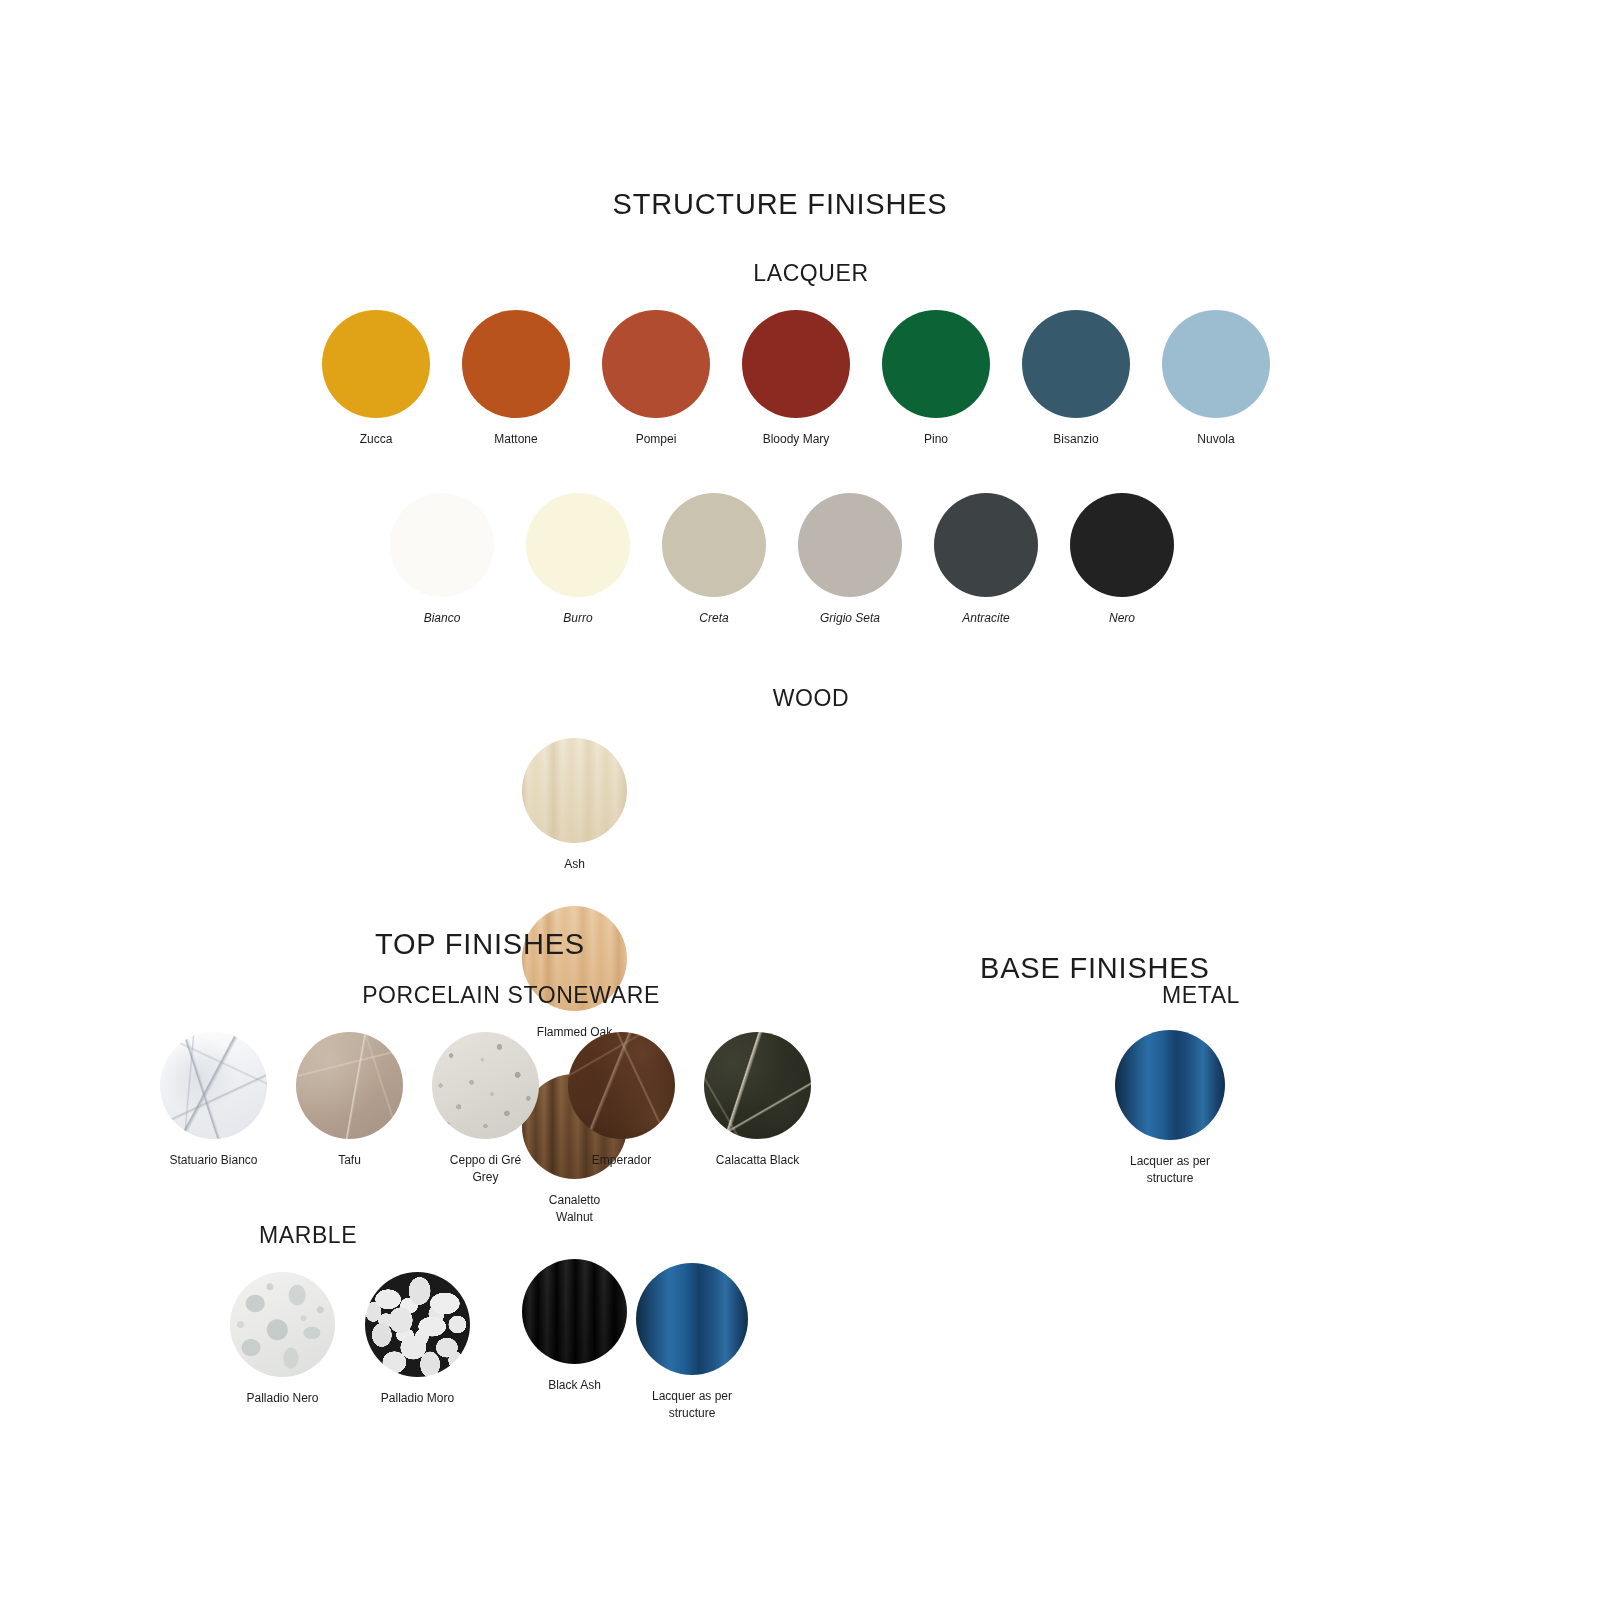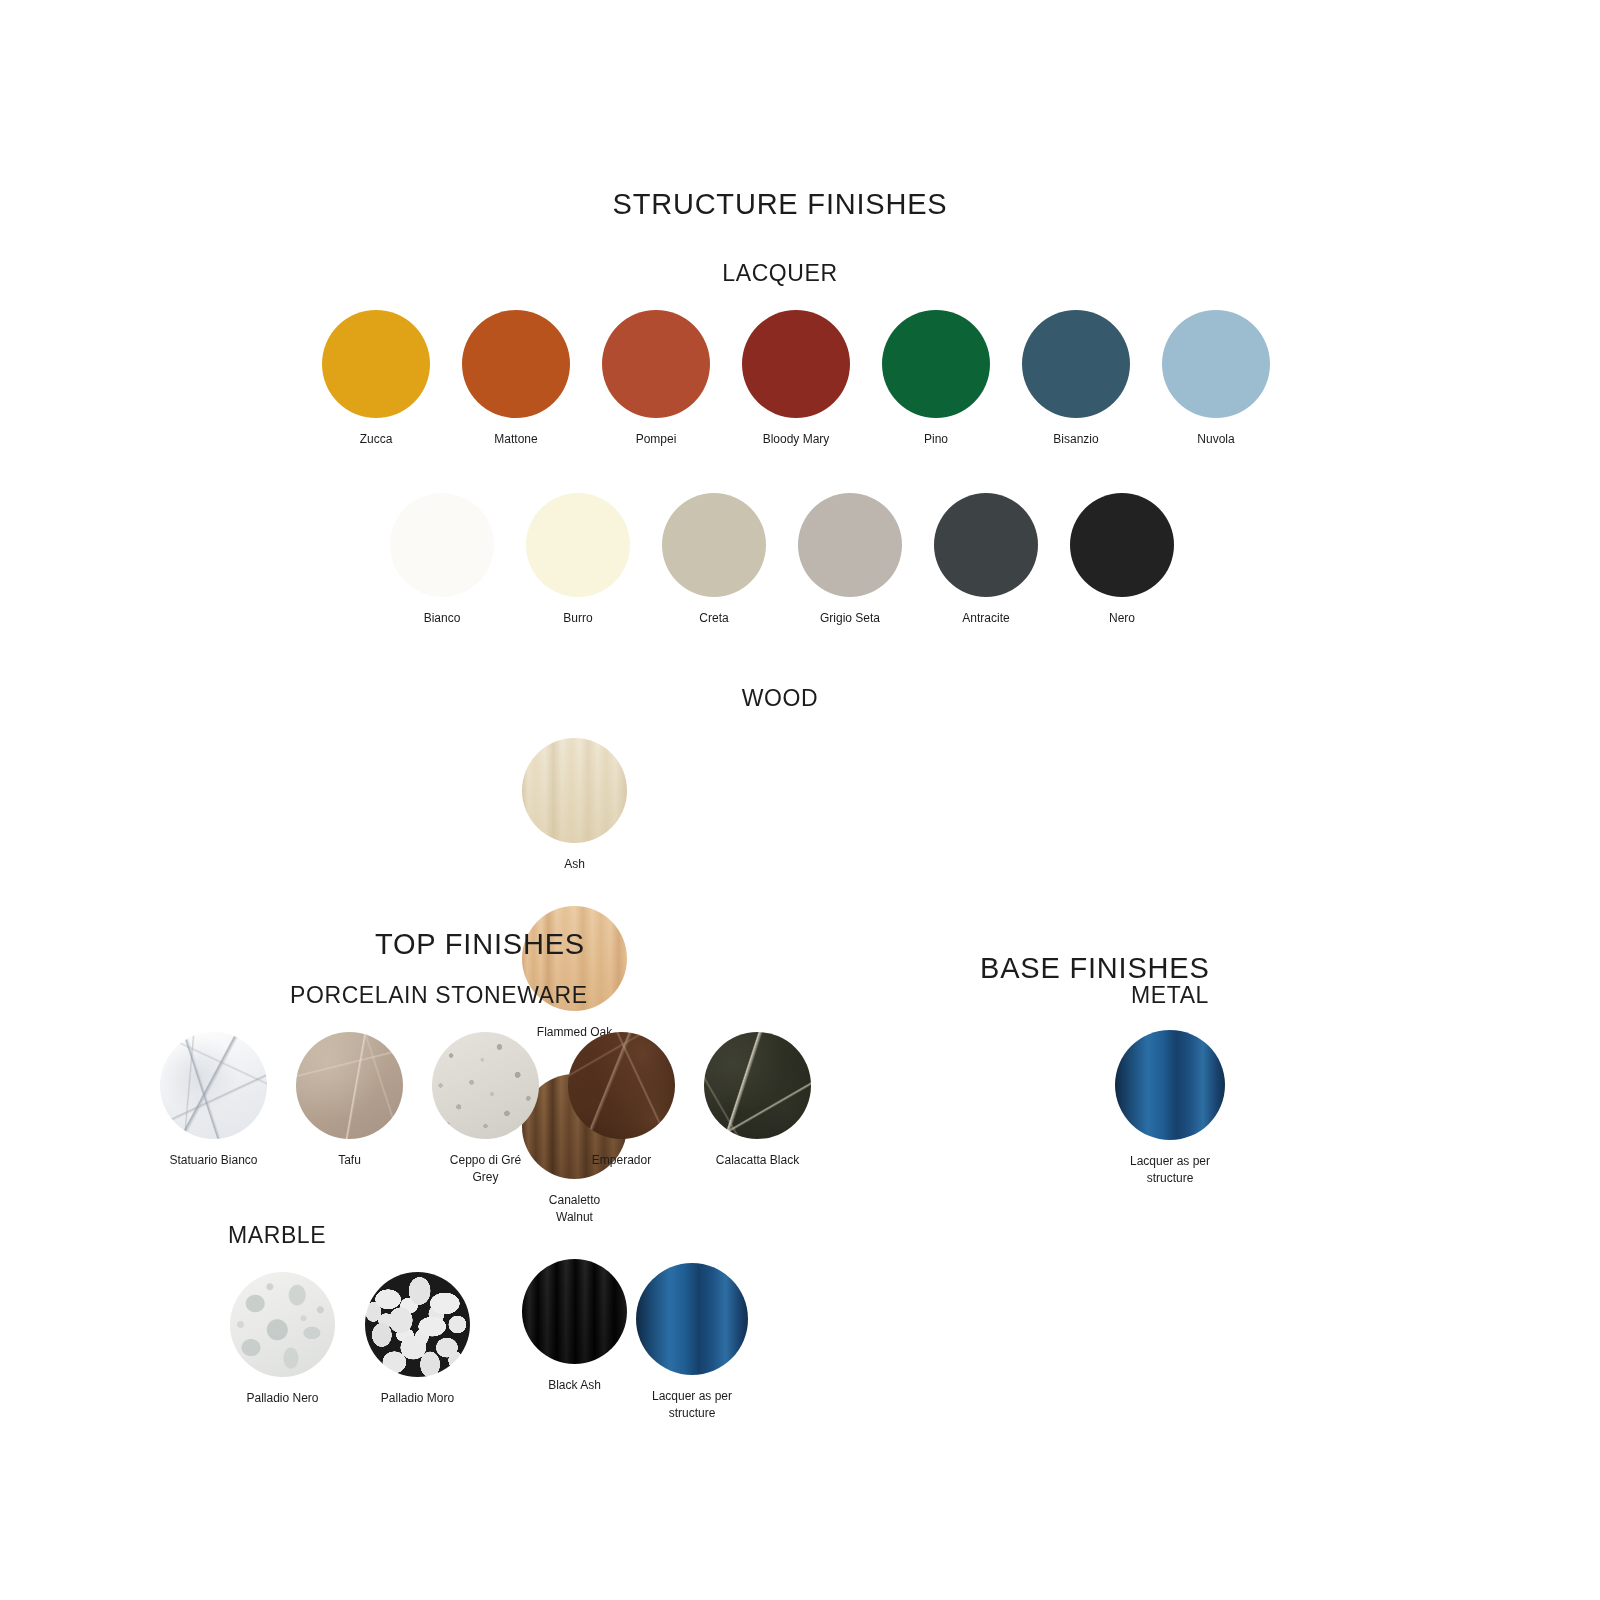--- a/index.html
+++ b/index.html
@@ -22,20 +22,21 @@
     color: #1c1c1c;
     white-space: nowrap;
   }
   .h-sub {
     position: absolute;
     font-size: 23px;
     font-weight: 400;
     letter-spacing: 0.6px;
     color: #1c1c1c;
     white-space: nowrap;
+    margin-left: 31px;
   }
 
   
   .row { position: absolute; display: flex; }
   .swatch { display: flex; flex-direction: column; align-items: center; }
   .disc {
     border-radius: 50%;
     position: relative;
     overflow: hidden;
     background-repeat: no-repeat;
@@ -239,21 +240,21 @@
     <div class="swatch">
       <div class="disc" style="width:108px;height:108px;background:#365A6B;"></div>
       <div class="label">Bisanzio</div>
     </div>
     <div class="swatch">
       <div class="disc" style="width:108px;height:108px;background:#9CBDD0;"></div>
       <div class="label">Nuvola</div>
     </div>
   </div>
 
-  <div class="row" style="left:390px;top:493px;gap:32px;">
+  <div class="row" style="left:390px;top:493px;gap:32px;font-style:italic;">
     <div class="swatch">
       <div class="disc" style="width:104px;height:104px;background:#FCFAF6;"></div>
       <div class="label">Bianco</div>
     </div>
     <div class="swatch">
       <div class="disc" style="width:104px;height:104px;background:#F8F5DC;"></div>
       <div class="label">Burro</div>
     </div>
     <div class="swatch">
       <div class="disc" style="width:104px;height:104px;background:#CAC3B0;"></div>
@@ -290,21 +291,21 @@
 Walnut</div>
     </div>
     <div class="swatch">
       <div class="disc tex-blackash" style="width:105px;height:105px;"></div>
       <div class="label">Black Ash</div>
     </div>
   </div>
 
   <div class="h-main" style="left:290px;top:928px;width:380px;text-align:center;">TOP FINISHES</div>
 
-  <div class="h-sub" style="left:290px;top:982px;width:380px;">PORCELAIN STONEWARE</div>
+  <div class="h-sub" style="left:290px;top:982px;width:380px;text-align:center;">PORCELAIN STONEWARE</div>
 
   <div class="row" style="left:160px;top:1032px;gap:29px;">
     <div class="swatch">
       <div class="disc tex-statuario" style="width:107px;height:107px;"></div>
       <div class="label wide">Statuario Bianco</div>
     </div>
     <div class="swatch">
       <div class="disc tex-tafu" style="width:107px;height:107px;"></div>
       <div class="label wide">Tafu</div>
     </div>

